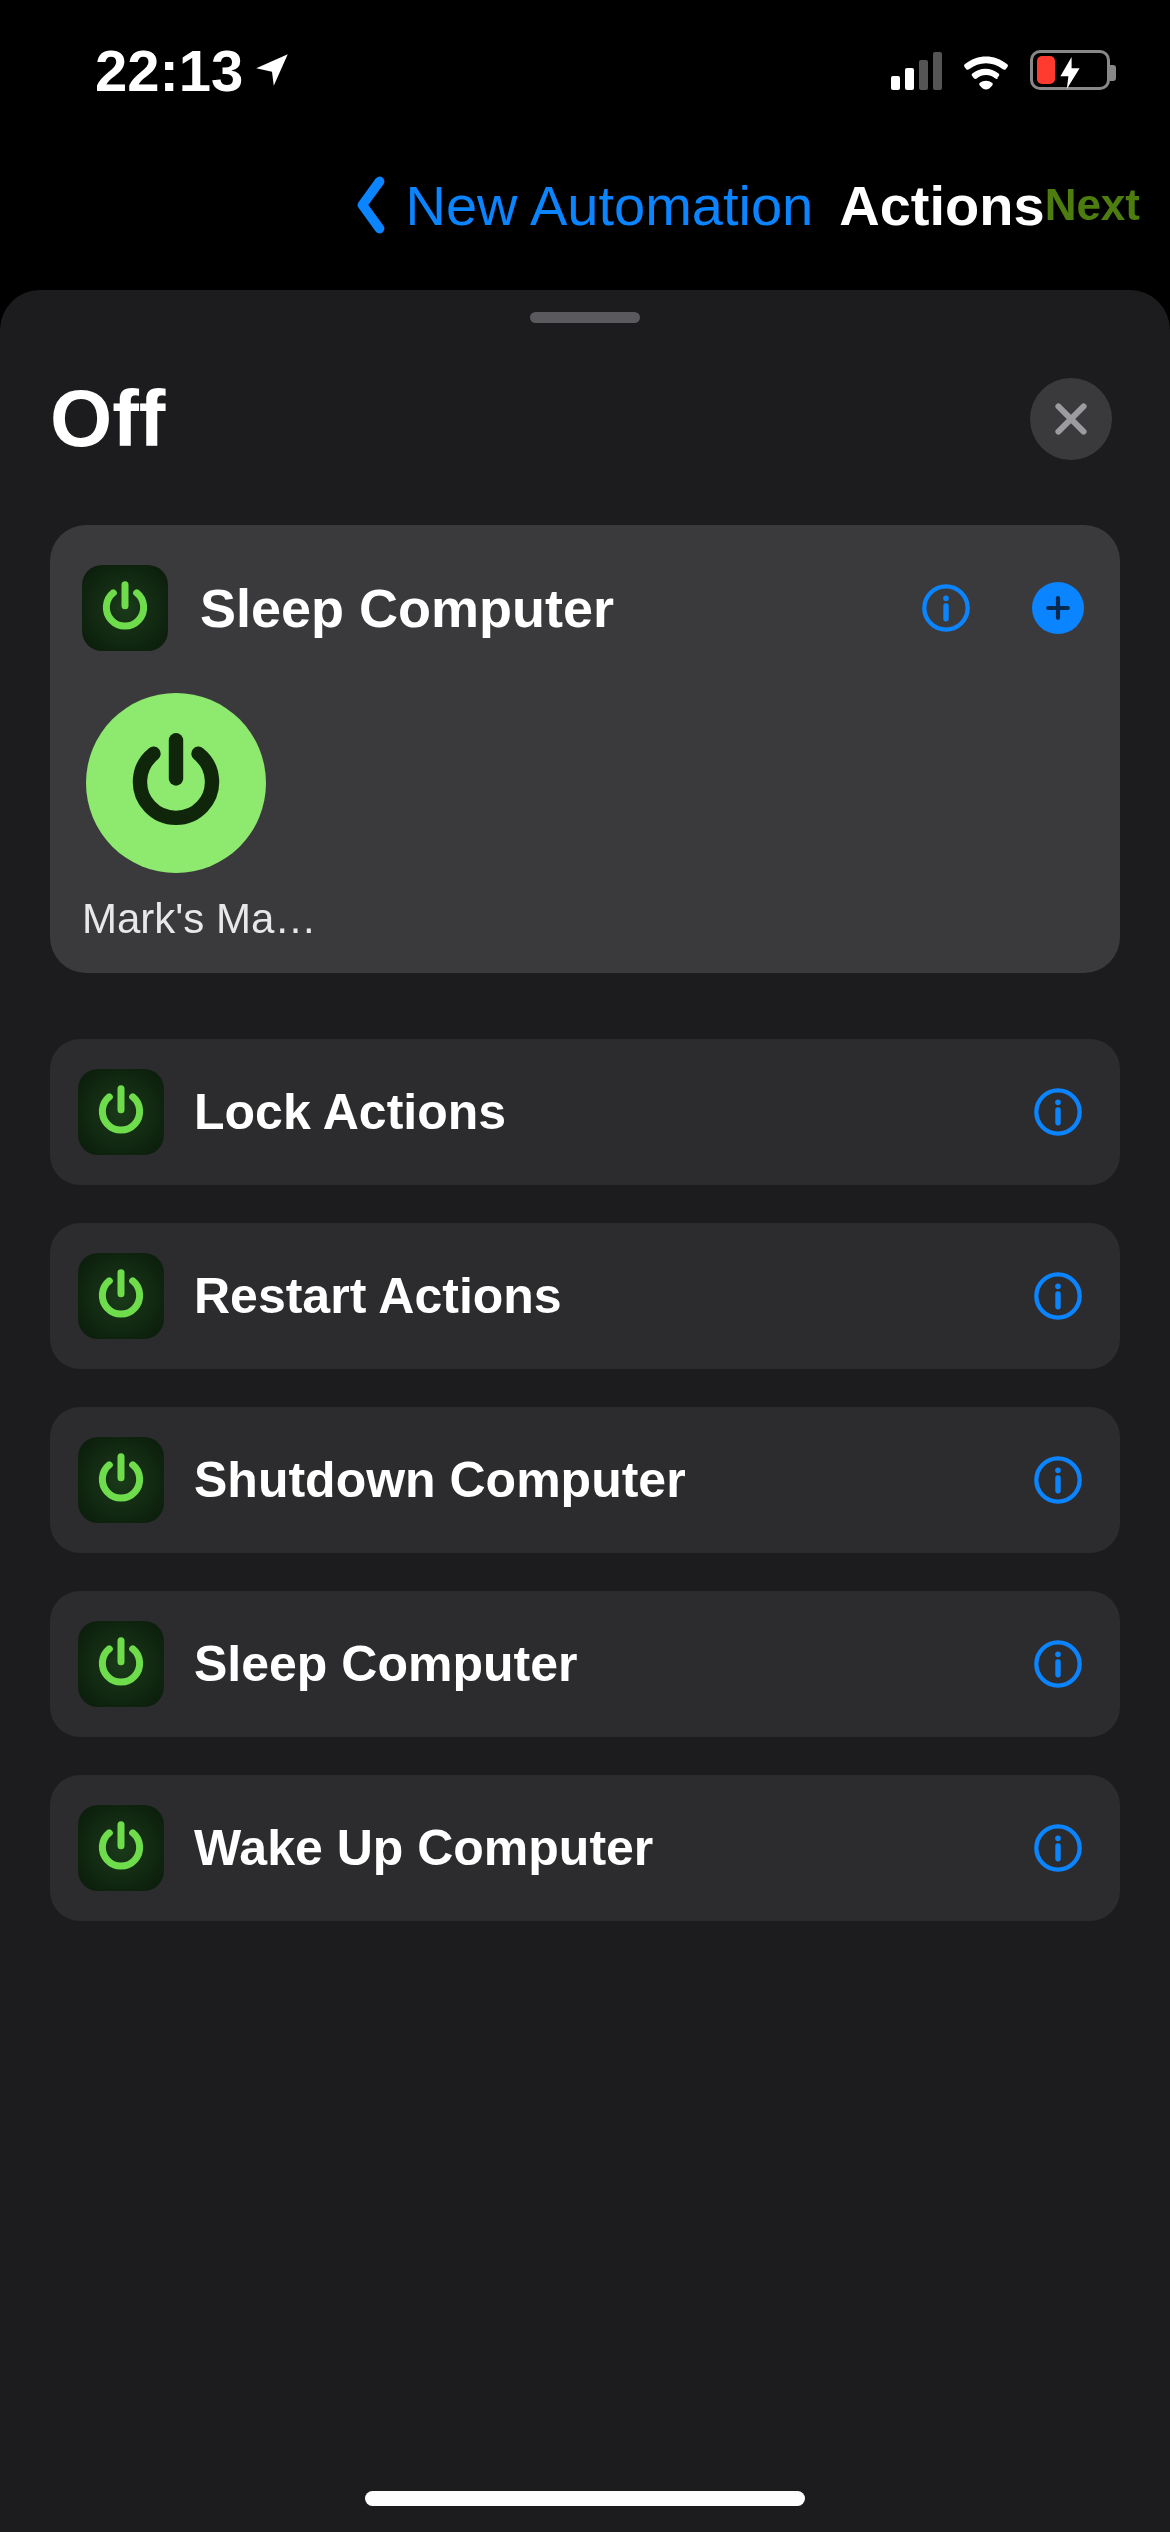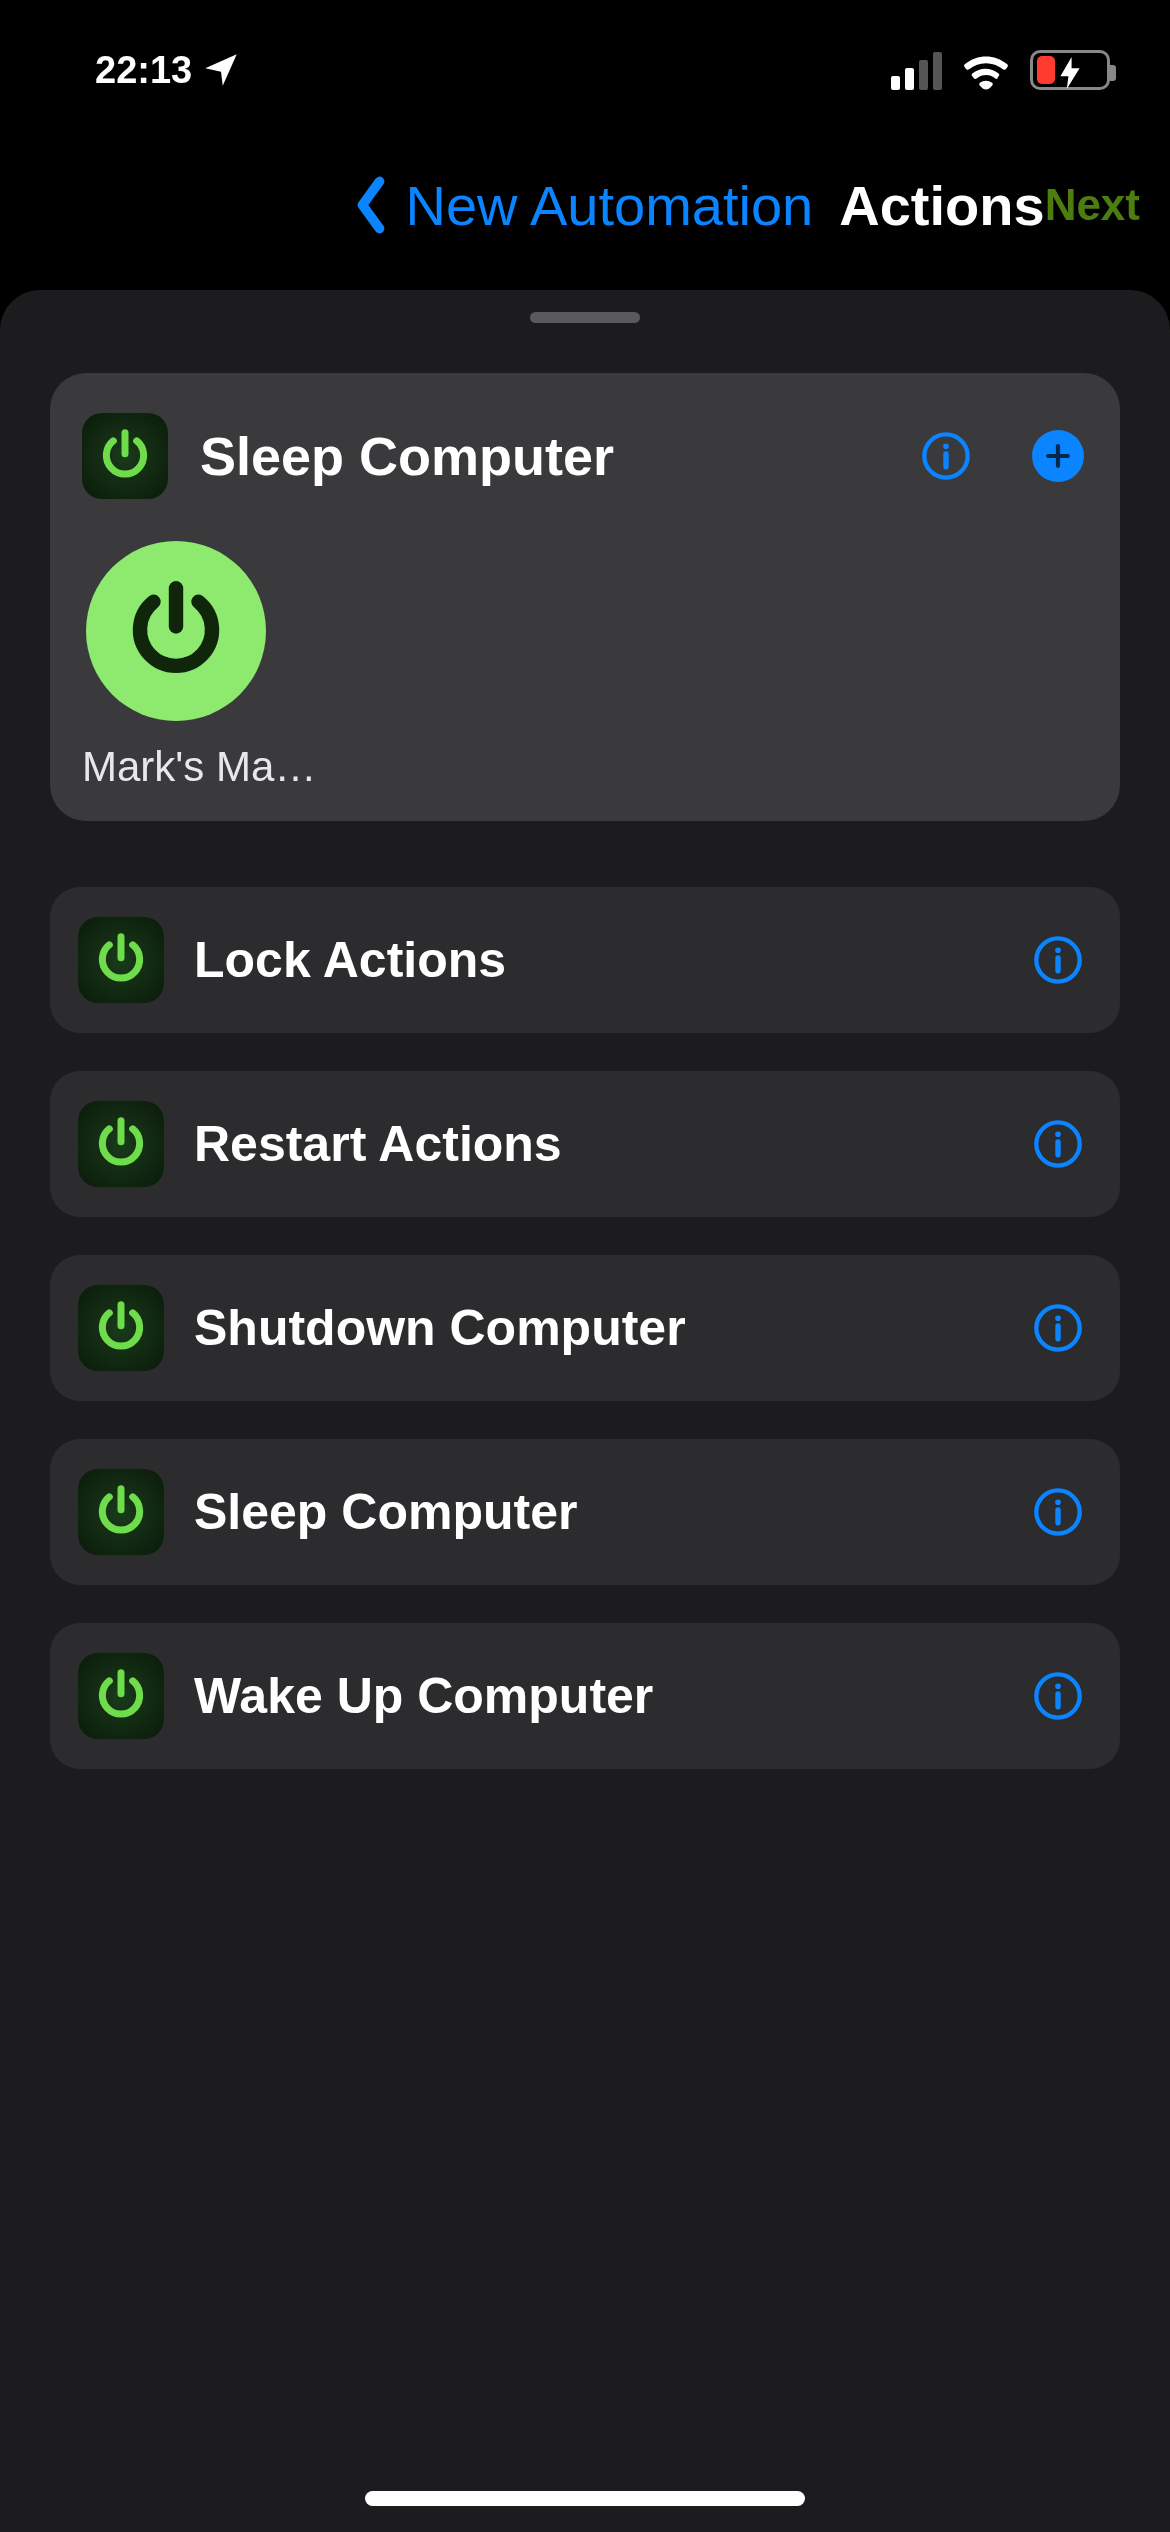--- a/index.html
+++ b/index.html
@@ -18,21 +18,21 @@
     height: 120px;
     display: flex;
     align-items: center;
     justify-content: space-between;
     padding: 20px 60px 0 95px;
   }
   .status-left {
     display: flex;
     align-items: center;
     gap: 8px;
-    font-size: 38px;
+    font-size: 58px;
     font-weight: 600;
   }
   .status-right {
     display: flex;
     align-items: center;
     gap: 18px;
   }
   .bars { display: flex; align-items: flex-end; gap: 5px; height: 40px; }
   .bars span { width: 9px; border-radius: 2px; }
   .bars span:nth-child(1){height:14px;background:#fff;}
@@ -185,20 +185,29 @@
     </svg>
     <span class="nav-back">New Automation</span>
     <span class="nav-title">Actions</span>
   </div>
   <span class="nav-next">Next</span>
 </div>
 
 <div class="sheet">
   <div class="grabber"></div>
 
+  <div class="sheet-header">
+    <span class="sheet-title">Off</span>
+    <div class="close-btn">
+      <svg viewBox="0 0 20 20" stroke="#9b9ba0" stroke-width="3.3" stroke-linecap="round">
+        <line x1="3" y1="3" x2="17" y2="17"></line>
+        <line x1="17" y1="3" x2="3" y2="17"></line>
+      </svg>
+    </div>
+  </div>
 
   <div class="content">
 
     <div class="selected-card">
       <div class="selected-header">
         <div class="power-icon-box">
           <svg width="56" height="56" viewBox="0 0 24 24" fill="none" stroke="#6fdc4b" stroke-width="3" stroke-linecap="round">
             <line x1="12" y1="2" x2="12" y2="11"></line>
             <path d="M7 5.5 A8 8 0 1 0 17 5.5"></path>
           </svg>

